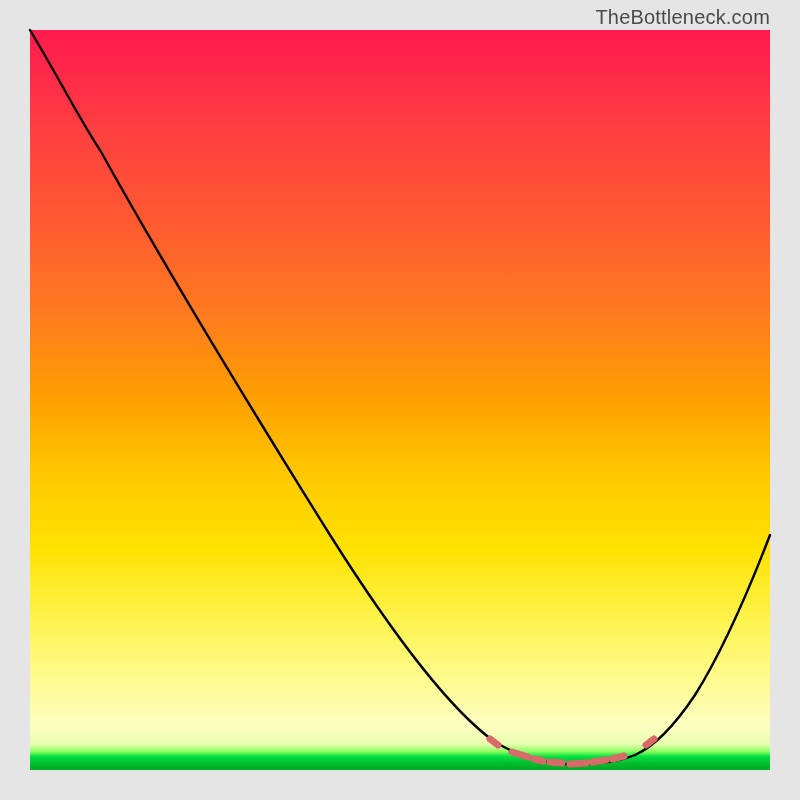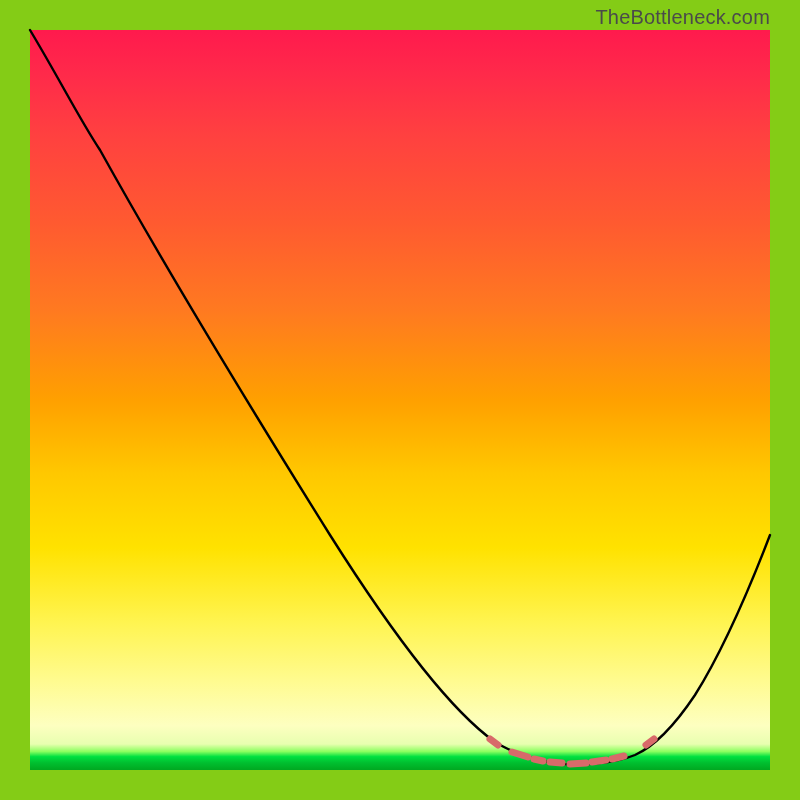--- a/index.html
+++ b/index.html
@@ -8,21 +8,21 @@
     width: 800px;
     height: 800px;
     background: #000;
     overflow: hidden;
     font-family: Arial, Helvetica, sans-serif;
   }
   .frame {
     position: relative;
     width: 800px;
     height: 800px;
-    background: #84cc16;
+    background: #e5e5e5;
   }
   .plot-area {
     position: absolute;
     left: 30px;
     top: 30px;
     width: 740px;
     height: 740px;
     
     background: linear-gradient(to bottom,
       #ff1a4d 0%,

